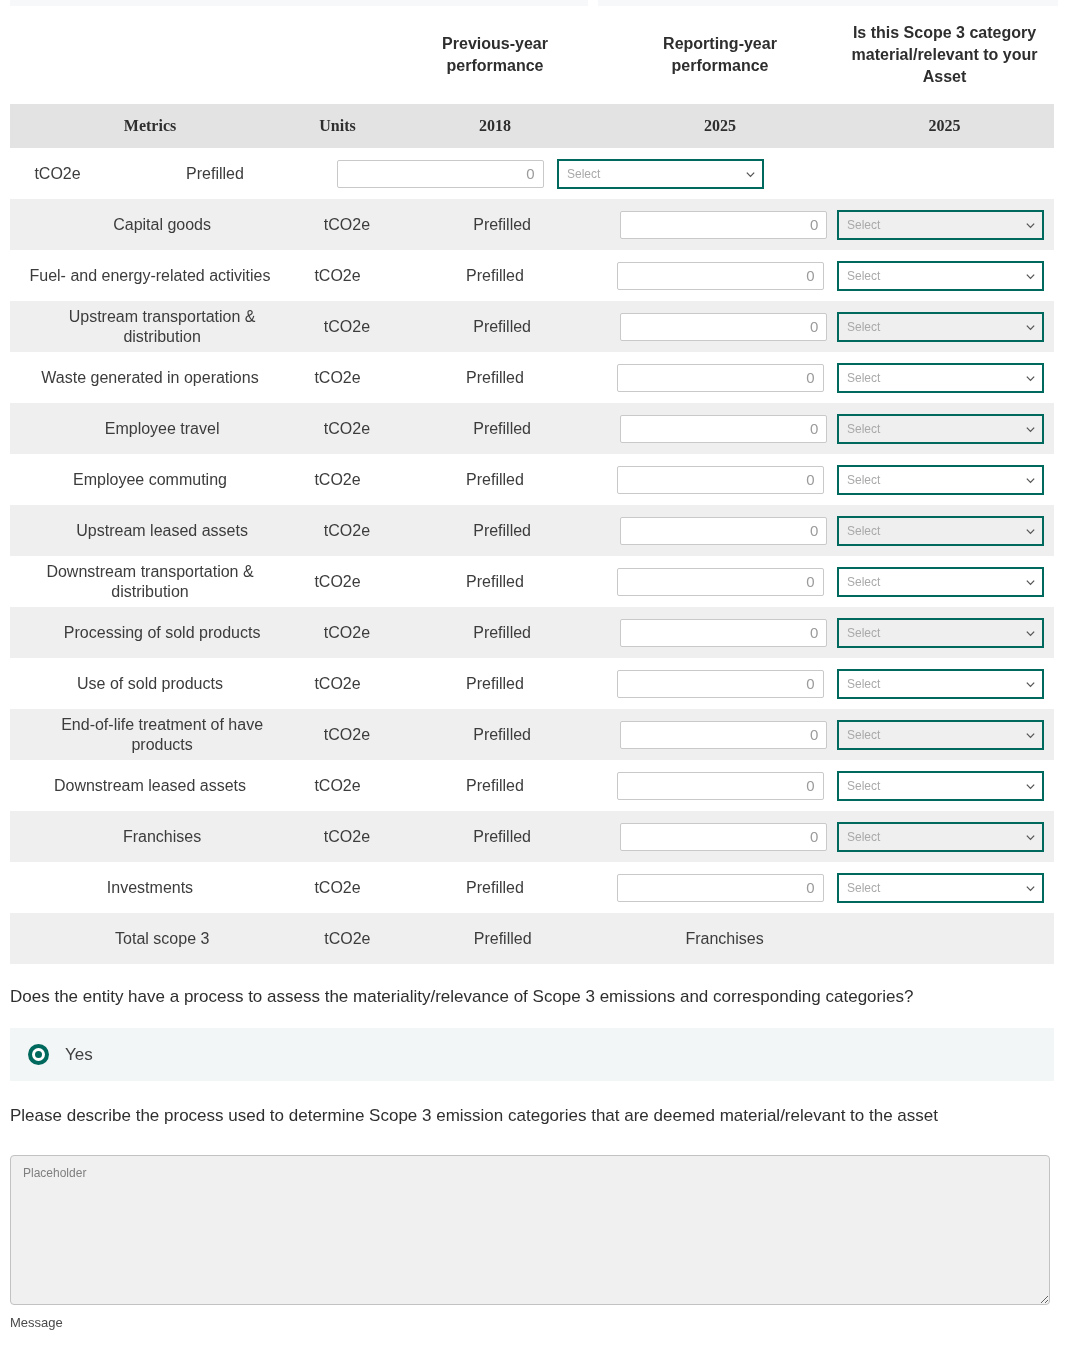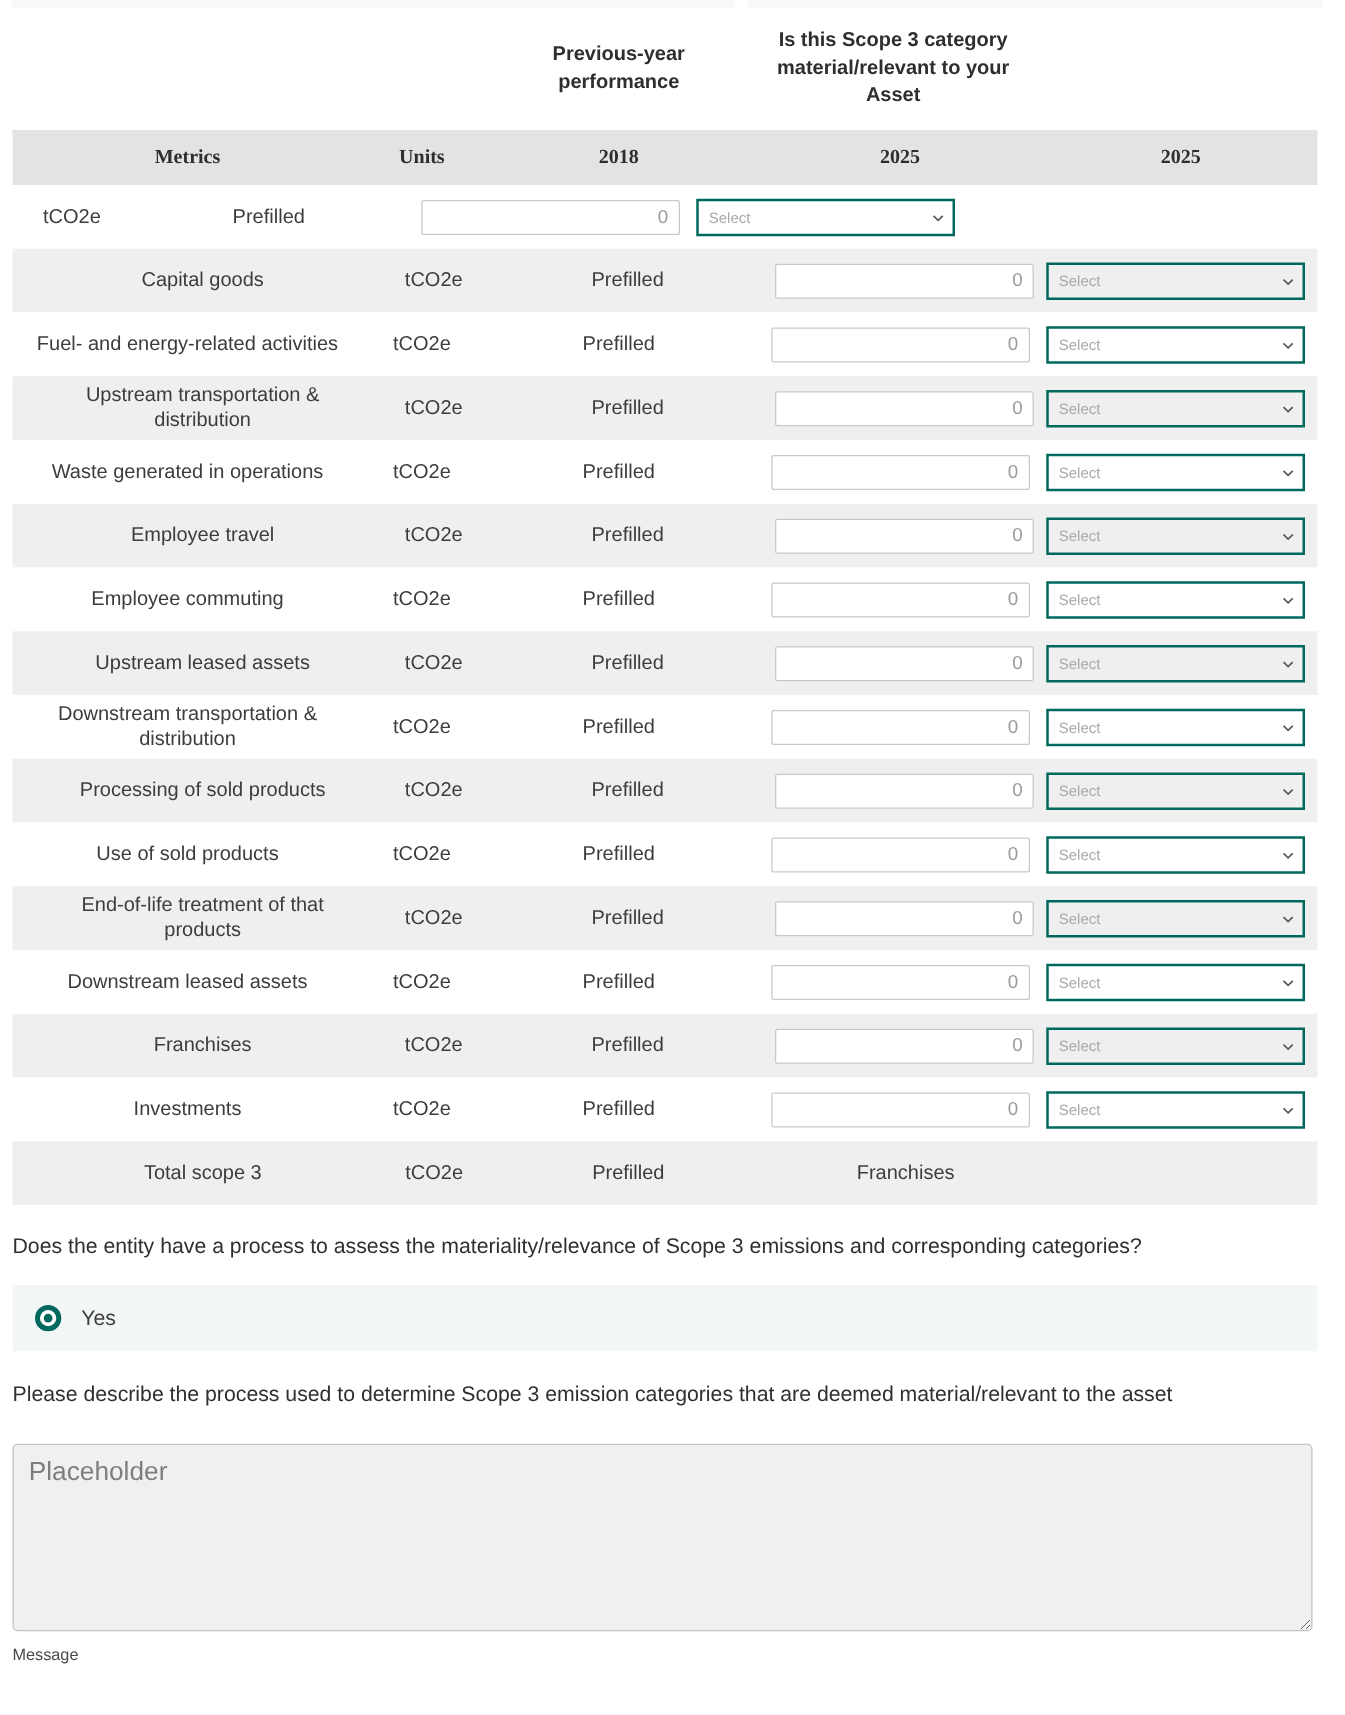--- a/index.html
+++ b/index.html
@@ -153,21 +153,21 @@
 
   .desc-area {
     margin-top: 26px;
     width: 1040px;
     height: 150px;
     background: #f0f0f0;
     border: 1px solid #c2c2c2;
     border-radius: 4px;
     padding: 10px 12px;
     font-family: "Liberation Sans", sans-serif;
-    font-size: 21px;
+    font-size: 12px;
     color: #0c4a6e;
     resize: both;
     outline: none;
   }
   .desc-area::placeholder { color: #7e7e7e; opacity: 1; }
 
   .msg-label {
     margin-top: 6px;
     font-size: 13px;
     color: #4a4a4a;
@@ -180,20 +180,21 @@
   <div class="top-strip left"></div>
   <div class="top-strip right"></div>
 
   <div class="content">
 
     
     <div class="col-headers">
       <div class="spacer-metrics"></div>
       <div class="spacer-units"></div>
       <div class="group-h prev">Previous-year performance</div>
+      <div class="group-h rep">Reporting-year performance</div>
       <div class="group-h mat">Is this Scope 3 category material/relevant to your Asset</div>
     </div>
 
     
     <div class="thead-row">
       <div class="th c-metrics">Metrics</div>
       <div class="th c-units">Units</div>
       <div class="th c-prev">2018</div>
       <div class="th c-rep">2025</div>
       <div class="th c-sel">2025</div>
@@ -403,21 +404,21 @@
           <option>Select</option>
         </select>
         <svg class="chev" viewBox="0 0 12 12" fill="none">
           <polyline points="2,4 6,8 10,4" stroke="#555555" stroke-width="1.4" fill="none"></polyline>
         </svg>
       </span>
     </div>
   </div>
 
   <div class="t-row alt">
-    <div class="cell metric">End-of-life treatment of that products</div>
+    <div class="cell metric">End-of-life treatment of have products</div>
     <div class="cell units">tCO2e</div>
     <div class="cell prev">Prefilled</div>
     <div class="cell rep">
       <input class="num-input" type="text" placeholder="0" style="">
     </div>
     <div class="cell selcol">
       <span class="select-wrap">
         <select>
           <option>Select</option>
         </select>

